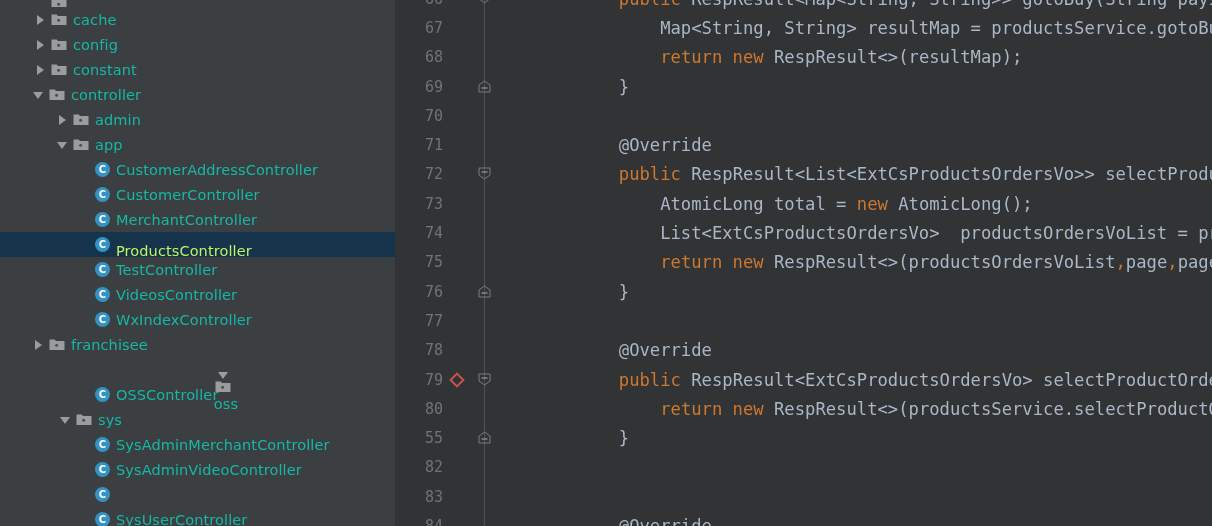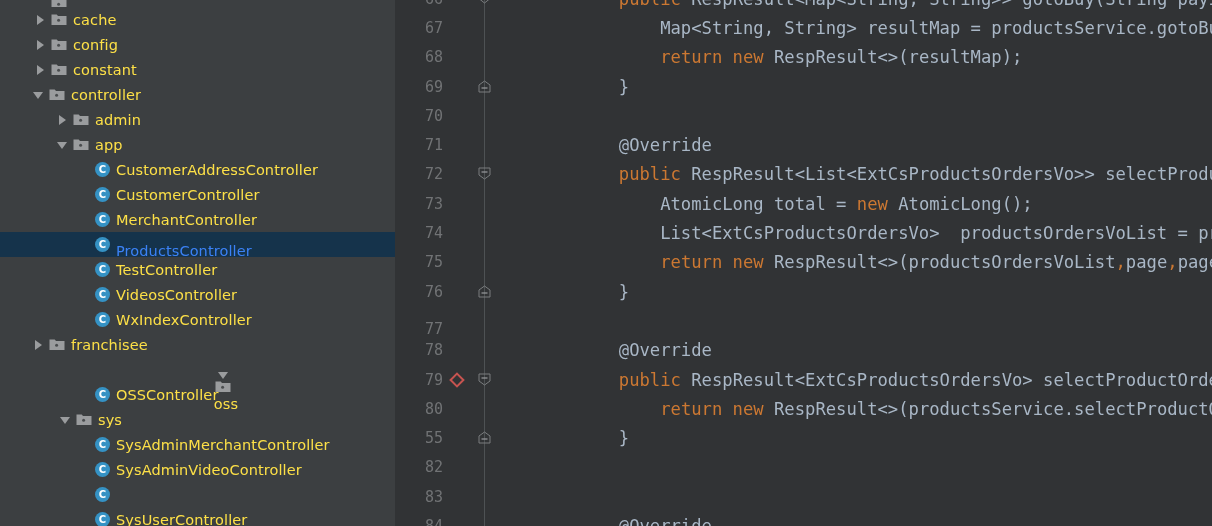--- a/index.html
+++ b/index.html
@@ -21,22 +21,22 @@
   }
   .row{
     position:relative;
     height:25px;
     display:flex;align-items:center;
     white-space:nowrap;
     color:#bbbbbb;
     font-size:14.5px;
   }
   .row.selected{background:#15334b;}
-  .row .lbl{color:#fde047;letter-spacing:0.1px;}
-  .row.selected .lbl{color:#3b82f6;margin-top:12px;}
+  .row .lbl{color:#14b8a6;letter-spacing:0.1px;}
+  .row.selected .lbl{color:#bef264;margin-top:12px;}
 
   .arrow{
     width:11px;height:11px;flex:0 0 11px;
     position:relative;margin-right:5px;
   }
   .arrow.right::before{
     content:"";position:absolute;left:2px;top:1px;
     border-left:7px solid #9a9c9e;
     border-top:5px solid transparent;
     border-bottom:5px solid transparent;
@@ -346,21 +346,21 @@
       <div class="eline" style="top: 277px;">
         <div class="lineno">76</div>
         <div class="foldmark">
           <svg width="13" height="13" viewBox="0 0 13 13">
             <path d="M6.5 1 l5.5 4 v7 h-11 v-7 z" fill="none" stroke="#7a7d7f" stroke-width="1"></path>
             <line x1="3.5" y1="8" x2="9.5" y2="8" stroke="#9a9c9e" stroke-width="1.2"></line>
           </svg>
         </div>
         <div class="codetext"><span class="plain">        }</span></div>
       </div>
-      <div class="eline" style="top: 306.3px; margin-top: 8px;">
+      <div class="eline" style="top: 306.3px;">
         <div class="lineno">77</div>
         <div class="codetext"></div>
       </div>
       <div class="eline" style="top: 335.6px;">
         <div class="lineno">78</div>
         <div class="codetext"><span class="plain">        @Override</span></div>
       </div>
       <div class="eline" style="top: 364.9px;">
         <div class="lineno">79</div>
         <div class="bookmark">

